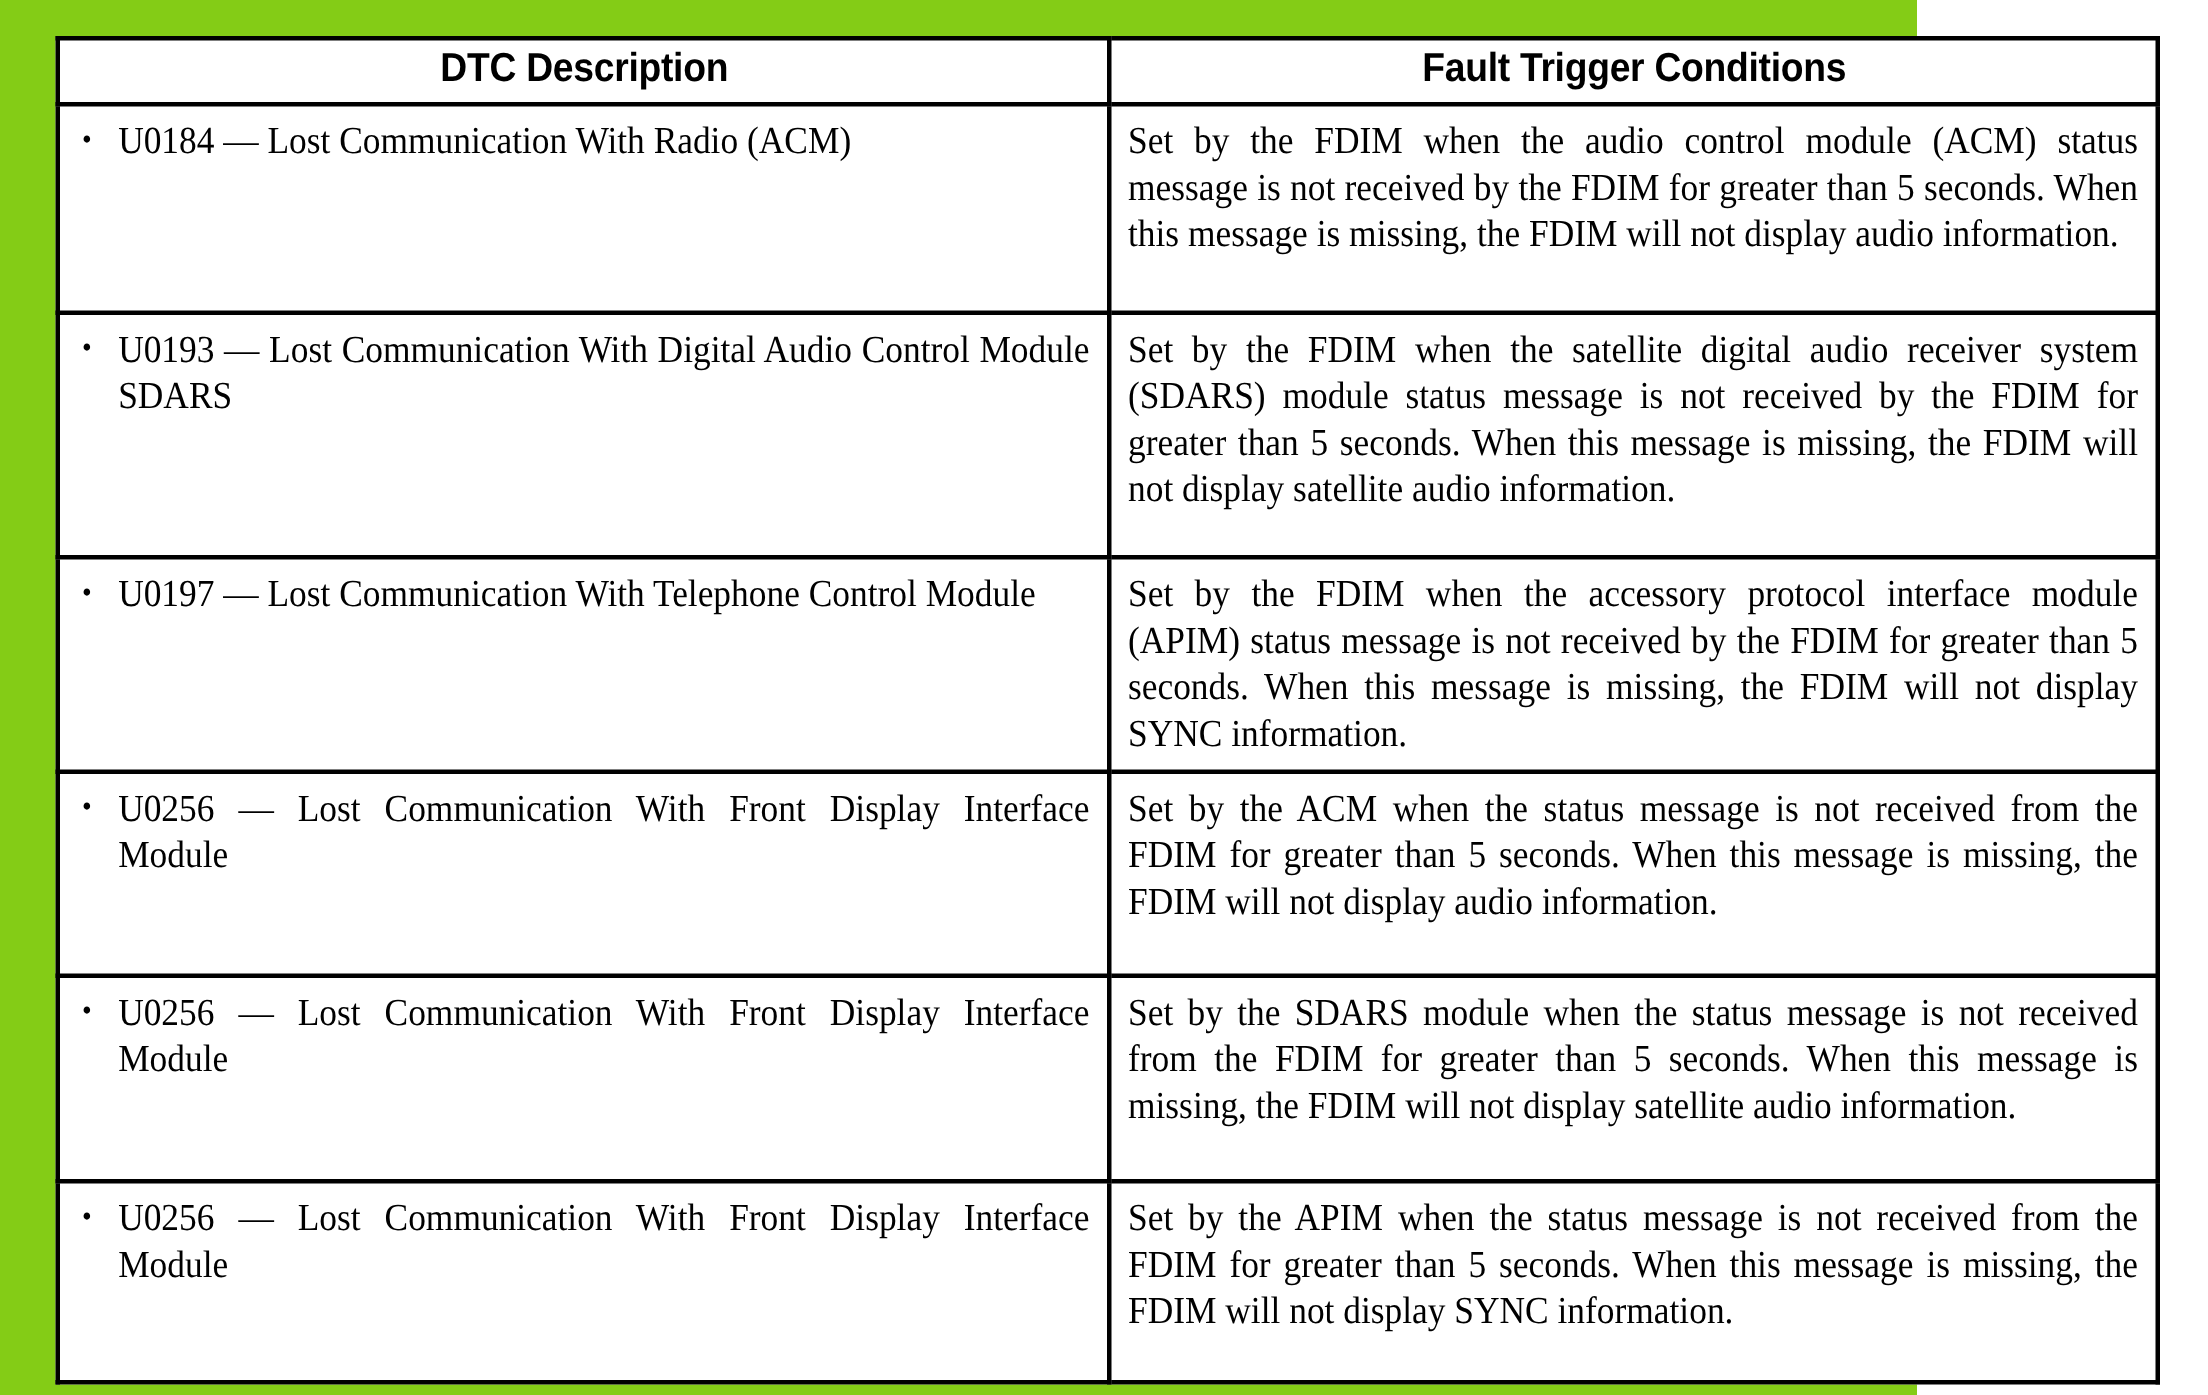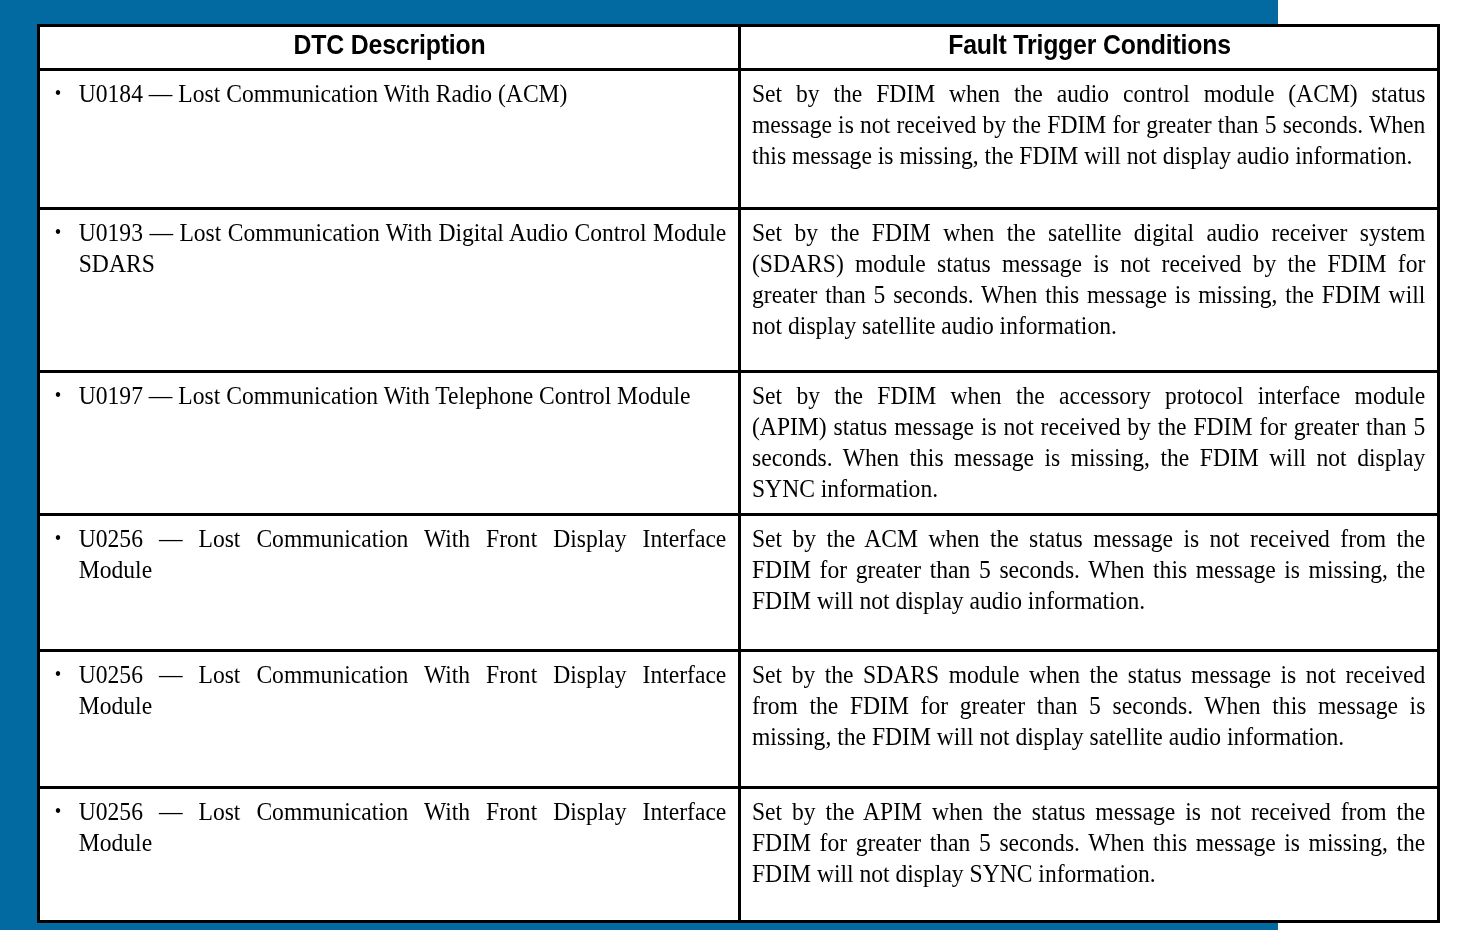--- a/index.html
+++ b/index.html
@@ -13,21 +13,21 @@
     height: 930px;
     overflow: hidden;
     font-family: "Liberation Serif", "DejaVu Serif", serif;
     color: #000000;
   }
 
   #page {
     position: relative;
     width: 1278px;
     height: 930px;
-    background: #0369a1;
+    background: #84cc16;
   }
 
   table.dtc-table {
     position: absolute;
     left: 37px;
     top: 24px;
     width: 1400px;
     border-collapse: collapse;
     table-layout: fixed;
     background: #ffffff;

